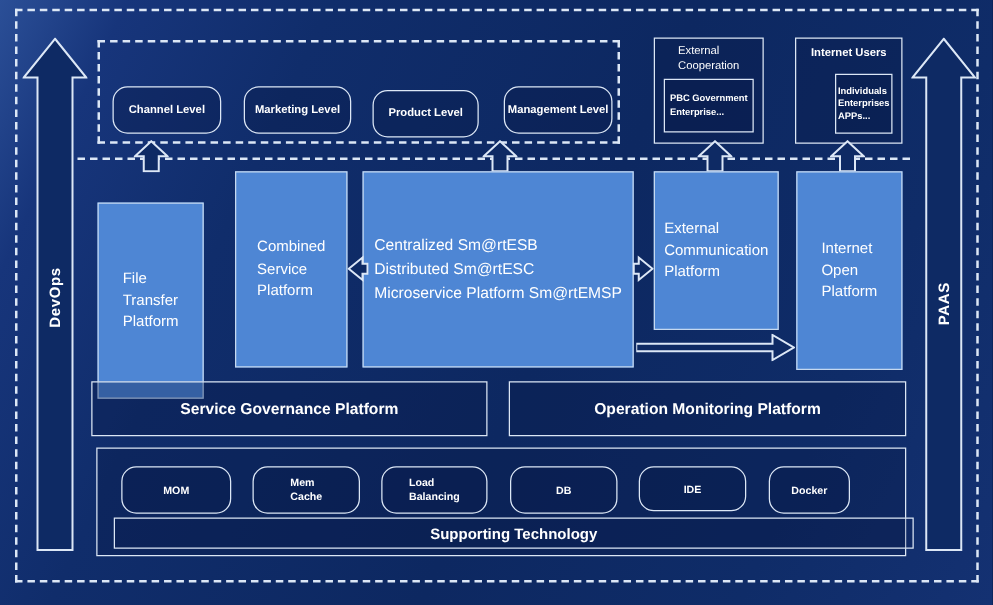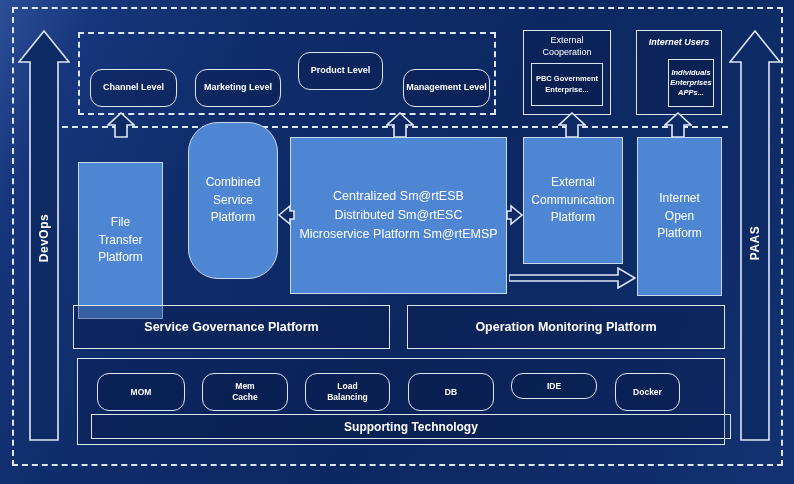--- a/index.html
+++ b/index.html
@@ -9,21 +9,21 @@
     --lightborder:#c6d9f0;
   }
   html,body{margin:0;padding:0;background:#0a2258;}
   #canvas{
     position:relative;width:794px;height:484px;overflow:hidden;
     font-family:"Liberation Sans",sans-serif;color:#fff;
     background:
       linear-gradient(115deg,#2b4f97 0%,#17357b 10%,#102d6b 26%,#0d2861 55%,#0f2c68 80%,#143172 100%);
   }
   .abs{position:absolute;}
-  .center{display:flex;align-items:center;justify-content:center;text-align:center;}
+  .center{display:flex;align-items:center;justify-content:center;text-align:left;}
   .pre{white-space:pre-line;}
   .dashedbox{border:2px dashed var(--line);box-sizing:border-box;}
   .darkbox{border:1.5px solid var(--line);box-sizing:border-box;background:rgba(9,26,72,.35);}
   .lightbox{background:var(--light);border:1.5px solid var(--lightborder);box-sizing:border-box;}
   .lbl-sm{font-size:9px;font-weight:bold;line-height:1.25;border-radius:12px;}
   .lbl-xs{font-size:7.5px;font-weight:bold;line-height:1.35;}
   .lbl-plat{font-size:12px;line-height:1.45;}
   .lbl-esb{font-size:12.5px;line-height:1.5;}
   .lbl-gov{font-size:12.5px;font-weight:bold;}
   .lbl-bar{font-size:12px;font-weight:bold;}
@@ -54,37 +54,37 @@
   </div>
 
   <div class="abs dashedbox" style="left:78px;top:32px;width:418px;height:83px;"></div>
 
   <div class="abs darkbox center lbl-sm" style="left:90px;top:69px;width:87px;height:38px;">
     <span>Channel Level</span>
   </div>
   <div class="abs darkbox center lbl-sm" style="left:195px;top:69px;width:86px;height:38px;">
     <span>Marketing Level</span>
   </div>
-  <div class="abs darkbox center lbl-sm" style="left:298px;top:52px;width:85px;height:38px;">
+  <div class="abs darkbox center lbl-sm" style="left:298px;top:72px;width:85px;height:38px;">
     <span>Product Level</span>
   </div>
   <div class="abs darkbox center lbl-sm" style="left:403px;top:69px;width:87px;height:38px;">
     <span>Management Level</span>
   </div>
 
   <div class="abs darkbox" style="left:523px;top:30px;width:88px;height:85px;">
     <div class="abs center pre" style="left:0;right:0;top:3px;height:26px;font-size:9px;line-height:1.3;">External
 Cooperation</div>
     <div class="abs darkbox center pre lbl-xs" style="left:7px;right:7px;top:32px;bottom:8px;">
       <span>PBC Government
 Enterprise...</span>
     </div>
   </div>
 
-  <div class="abs darkbox" style="left:636px;top:30px;width:86px;height:85px;font-style:italic;">
+  <div class="abs darkbox" style="left:636px;top:30px;width:86px;height:85px;">
     <div class="abs center" style="left:0;right:0;top:3px;height:16px;font-size:9px;font-weight:bold;">Internet Users</div>
     <div class="abs darkbox center pre lbl-xs" style="left:7px;right:7px;top:28px;bottom:7px;margin-left:24px;">
       <span>Individuals
 Enterprises
 APPs...</span>
     </div>
   </div>
 
   <div class="abs" style="left:62px;top:126px;width:666px;height:0;border-top:2px dashed var(--line);"></div>
 
@@ -99,21 +99,21 @@
   </svg>
   <svg class="abs" style="left:664px;top:112px;" width="28" height="26" viewBox="0 0 28 26">
     <polygon points="14,1 27,13 20,13 20,25 8,25 8,13 1,13"></polygon>
   </svg>
 
   <div class="abs lightbox center pre lbl-plat" style="left:78px;top:137px;width:85px;height:157px;margin-top:25px;">
     <span>File
 Transfer
 Platform</span>
   </div>
-  <div class="abs lightbox center pre lbl-plat" style="left:188px;top:122px;width:90px;height:157px;border-radius:30px;">
+  <div class="abs lightbox center pre lbl-plat" style="left:188px;top:137px;width:90px;height:157px;">
     <span>Combined
 Service
 Platform</span>
   </div>
   <div class="abs lightbox center pre lbl-esb" style="left:290px;top:137px;width:217px;height:157px;">
     <span>Centralized Sm@rtESB
 Distributed Sm@rtESC
 Microservice Platform Sm@rtEMSP</span>
   </div>
   <div class="abs lightbox center pre lbl-plat" style="left:523px;top:137px;width:100px;height:127px;">
@@ -153,21 +153,21 @@
     <span>Mem
 Cache</span>
   </div>
   <div class="abs darkbox center pre lbl-sm" style="left:305px;top:373px;width:85px;height:38px;font-size:8.5px;">
     <span>Load
 Balancing</span>
   </div>
   <div class="abs darkbox center pre lbl-sm" style="left:408px;top:373px;width:86px;height:38px;font-size:8.5px;">
     <span>DB</span>
   </div>
-  <div class="abs darkbox center pre lbl-sm" style="left:511px;top:373px;width:86px;height:26px;font-size:8.5px;">
+  <div class="abs darkbox center pre lbl-sm" style="left:511px;top:373px;width:86px;height:36px;font-size:8.5px;">
     <span>IDE</span>
   </div>
   <div class="abs darkbox center pre lbl-sm" style="left:615px;top:373px;width:65px;height:38px;font-size:8.5px;">
     <span>Docker</span>
   </div>
 
   <div class="abs darkbox center lbl-bar" style="left:91px;top:414px;width:640px;height:25px;background:rgba(9,26,72,.2);">
     <span>Supporting Technology</span>
   </div>
 

